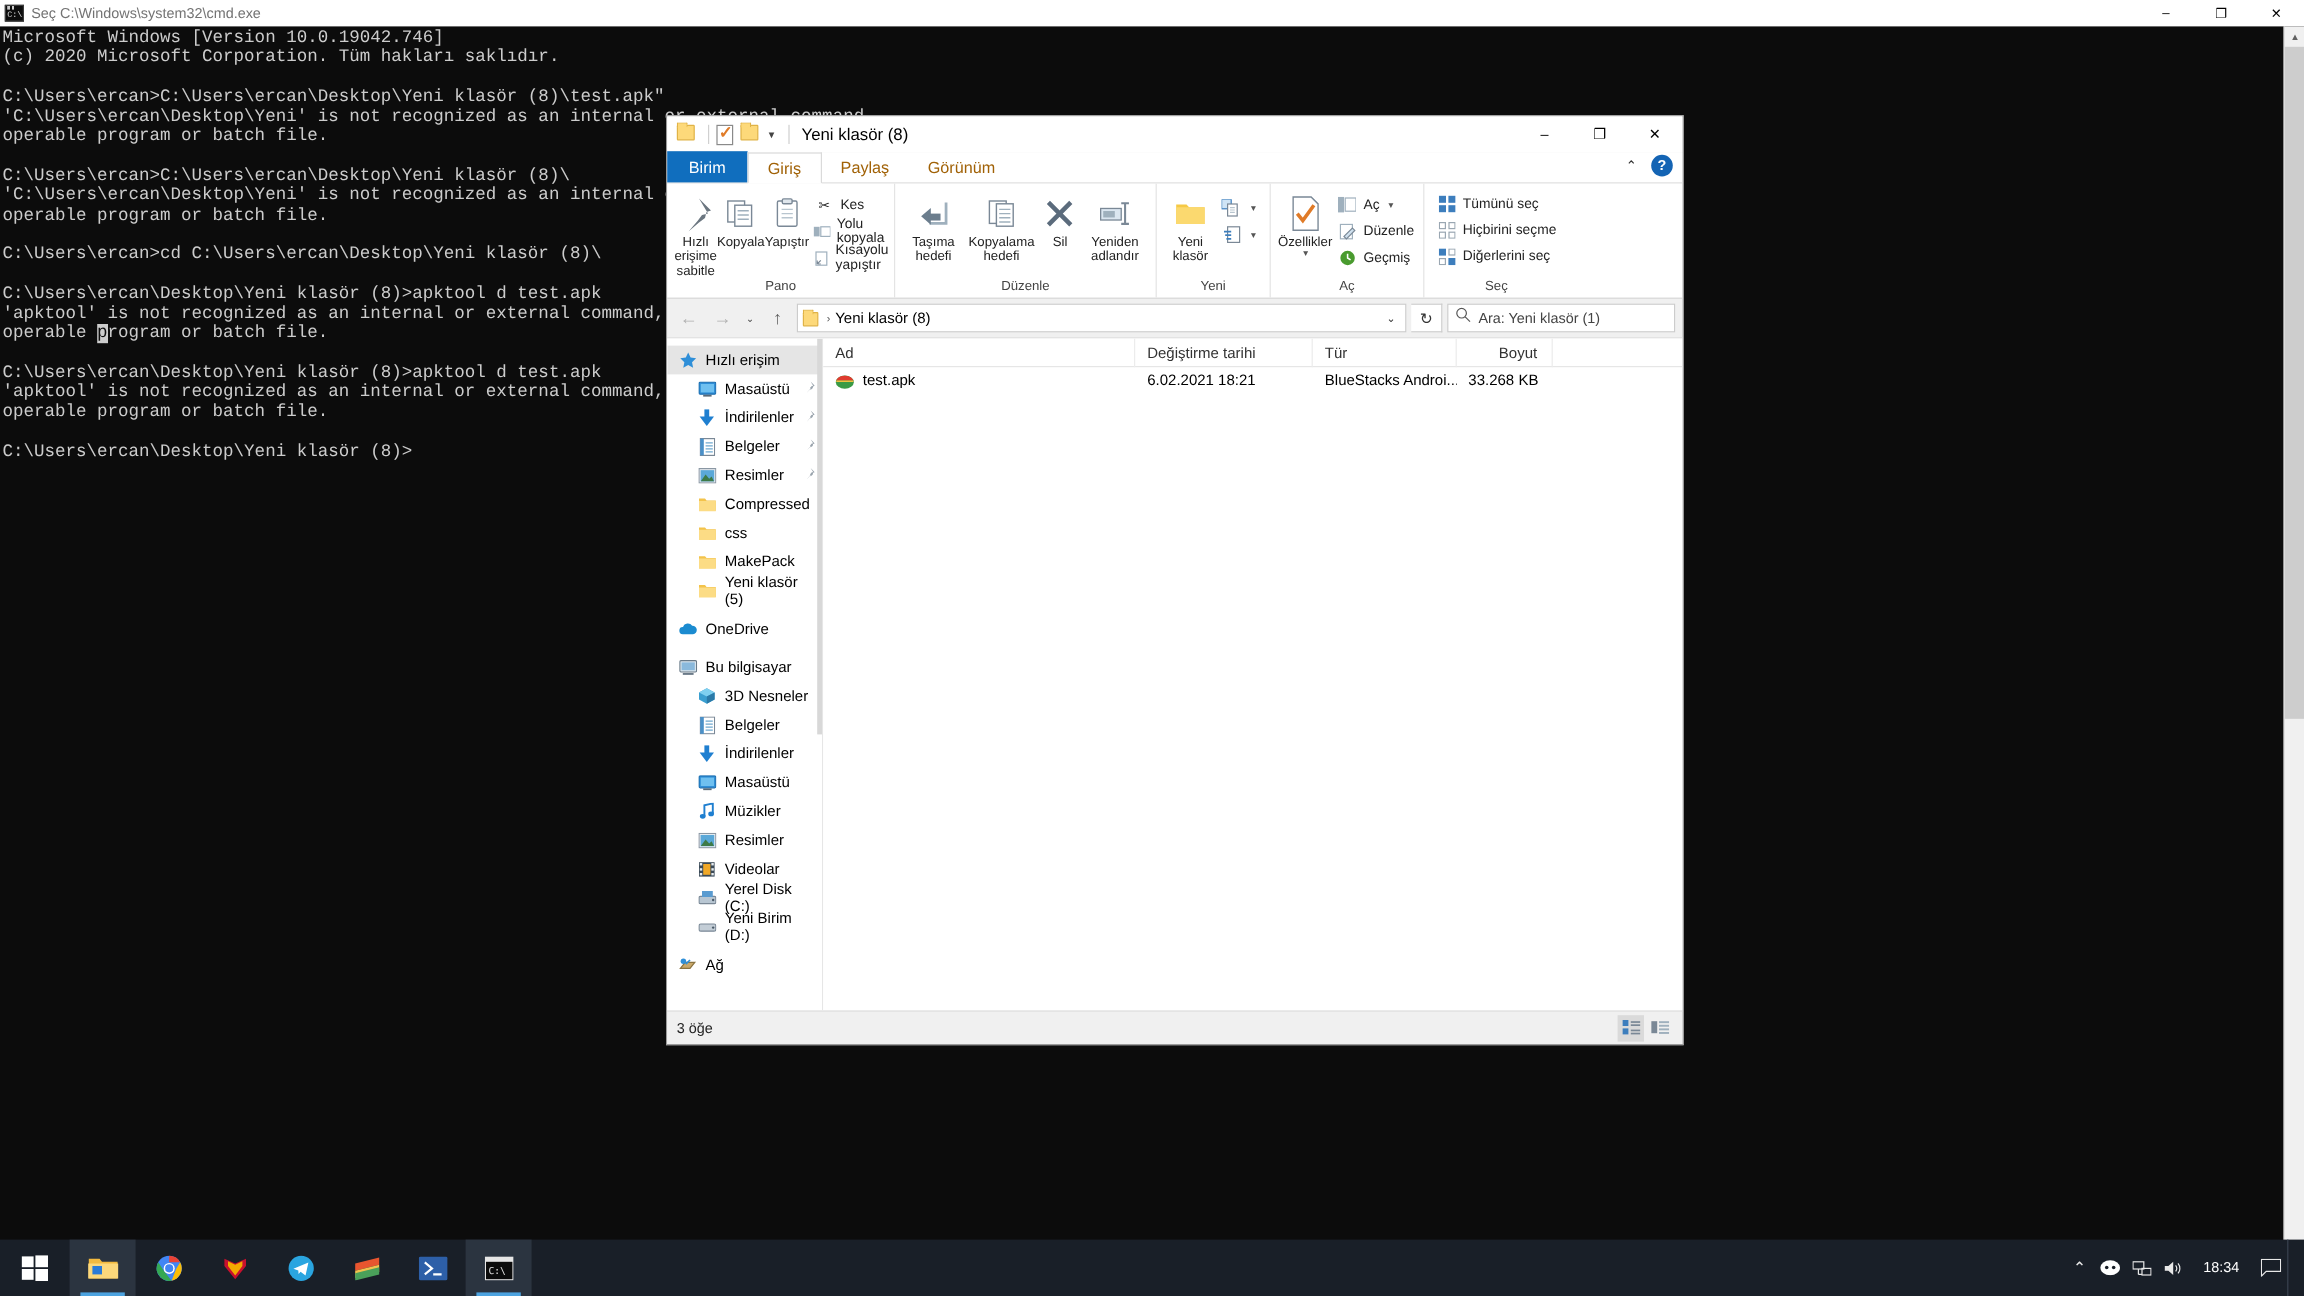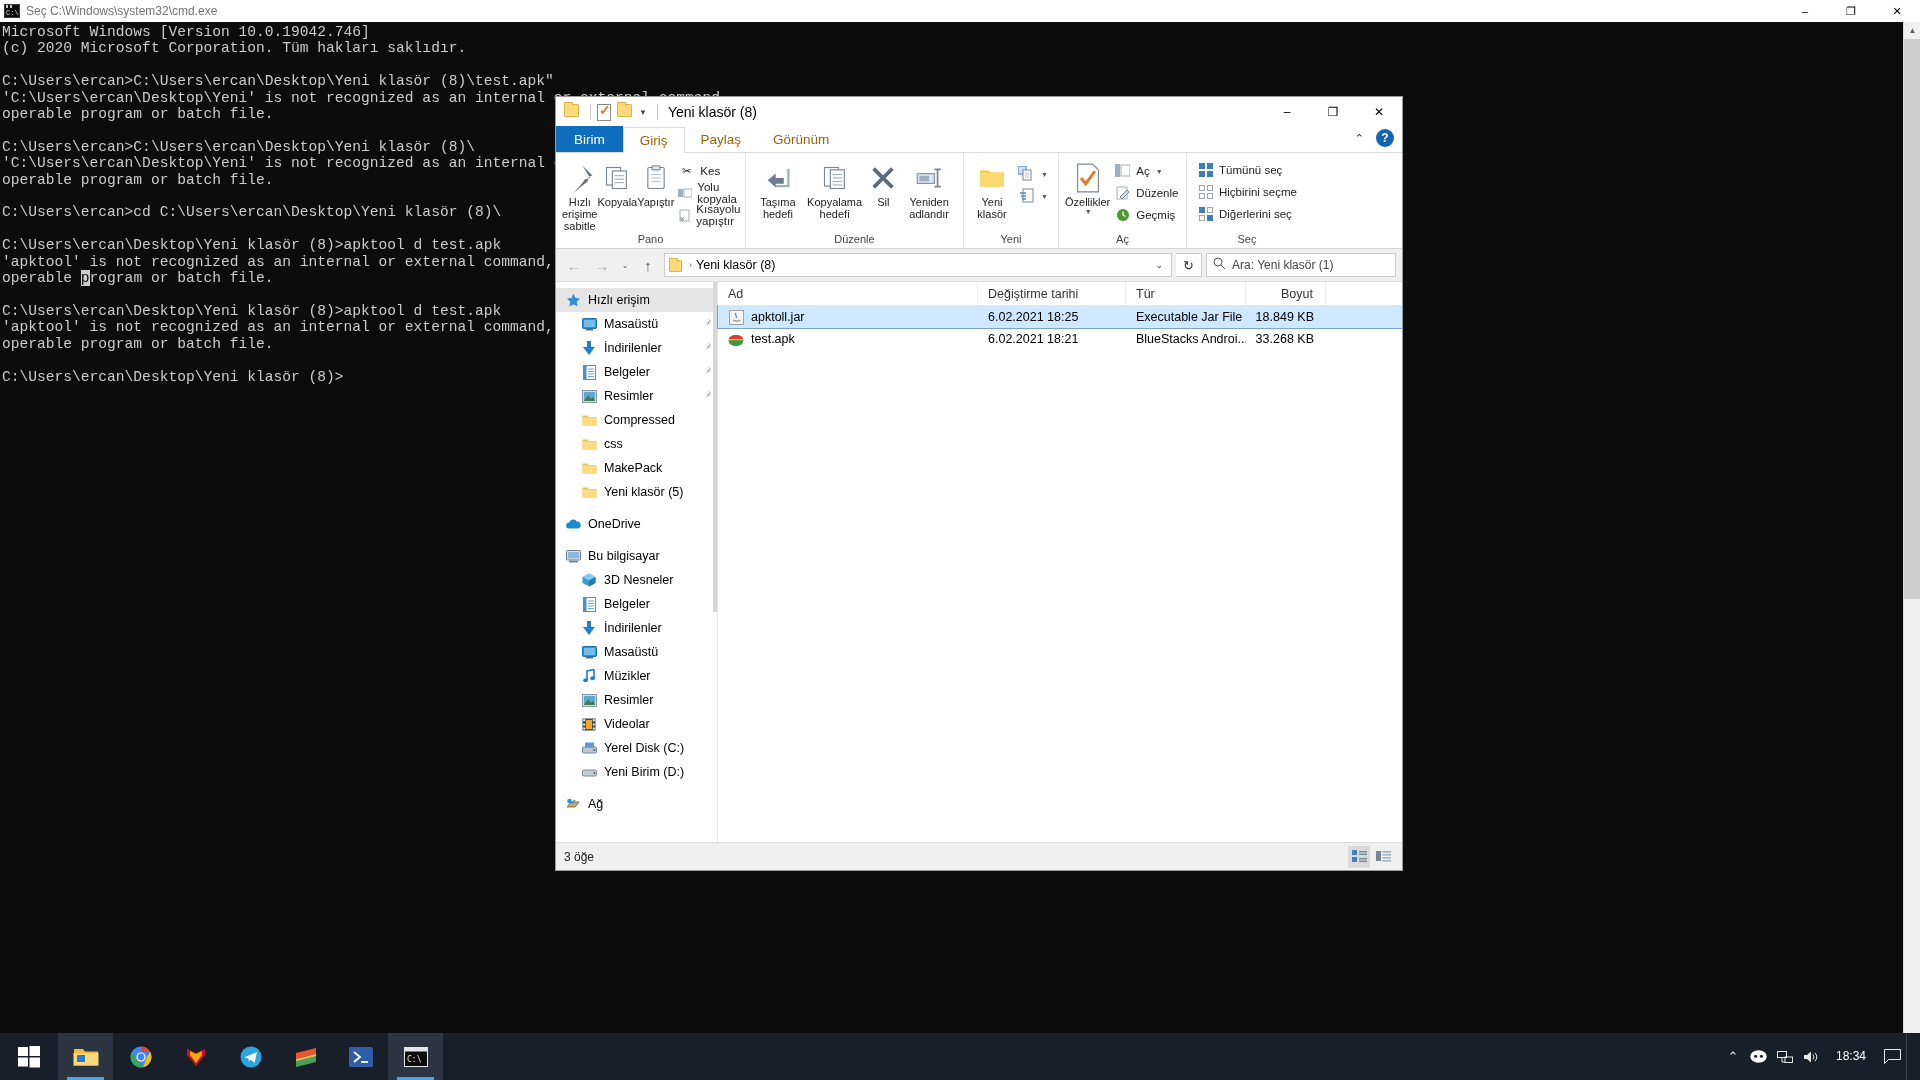--- a/index.html
+++ b/index.html
@@ -128,21 +128,21 @@
   #addr-drop { margin-left: auto; font-size: 9px; color: #333; padding-right: 4px; }
   #refresh-btn { width: 26px; height: 24px; border: 1px solid #cccccc; border-left: none;
                  background: #fff; display: flex; align-items: center; justify-content: center;
                  font-size: 13px; color: #333; }
   #search-field { width: 190px; height: 24px; background: #fff; border: 1px solid #cccccc;
                   display: flex; align-items: center; padding: 0 6px; gap: 6px; }
   #search-field .ph { font-size: 12px; color: #444; }
 
   
   #ex-main { flex: 1; display: flex; background: #fff; border-top: 1px solid #dcdcdc; overflow: hidden; }
-  #ex-nav { width: 162px; background: #fff; border-right: 1px solid #e6e6e6; padding-top: 6px;
+  #ex-nav { width: 130px; background: #fff; border-right: 1px solid #e6e6e6; padding-top: 6px;
             position: relative; overflow: hidden; }
   .nav-item { height: 24px; display: flex; align-items: center; font-size: 12.5px; color: #000;
               padding-right: 6px; position: relative; }
   .nav-item.sel { background: #e5e5e5; }
   .nav-item .ico { width: 18px; height: 18px; margin-right: 6px; flex: none;
                    display: flex; align-items: center; justify-content: center; }
   .nav-item .pin { margin-left: auto; color: #888; font-size: 11px; }
   .lvl0 { padding-left: 8px; }
   .lvl1 { padding-left: 24px; }
   #ex-nav-scroll { position: absolute; right: 0; top: 0; bottom: 0; width: 4px; }
@@ -787,35 +787,20 @@
 
     <div id="ex-files">
       <div id="ex-headers">
         <div id="sortmark">^</div>
       <div class="colh" style="width: 260px;">Ad</div>
           <div class="colh" style="width: 148px;">Değiştirme tarihi</div>
           <div class="colh" style="width: 120px;">Tür</div>
           <div class="colh num" style="width: 80px;">Boyut</div>
         </div>
       <div id="ex-rows">
-          <div class="frow sel">
-            <div class="fcell" style="width: 260px;">
-              <span class="ficon">
-                <svg width="15" height="15" viewBox="0 0 15 15">
-                  <rect x="0.5" y="0.5" width="14" height="14" fill="#f4f4f4" stroke="#9aa4ad"></rect>
-                  <path d="M7 3 c -2 2 2 3 0 5" stroke="#4a7fb5" stroke-width="1.2" fill="none"></path>
-                  <path d="M4 10 c 3 1.6 5 1.6 7 0" stroke="#8a949d" stroke-width="1.2" fill="none"></path>
-                </svg>
-              </span>
-              <span>apktoll.jar</span>
-            </div>
-            <div class="fcell" style="width: 148px;">6.02.2021 18:25</div>
-            <div class="fcell" style="width: 120px;">Executable Jar File</div>
-            <div class="fcell num" style="width: 80px;">18.849 KB</div>
-          </div>
           <div class="frow">
             <div class="fcell" style="width: 260px;">
               <span class="ficon">
                 <svg width="16" height="15" viewBox="0 0 16 15">
                   <ellipse cx="8" cy="8.5" rx="7.5" ry="5.5" fill="#3a9a45"></ellipse>
                   <path d="M0.8 7 a7.5 5.5 0 0 1 14.4 0 z" fill="#e03b2f"></path>
                   <path d="M0.8 7 h14.4 a7.5 5.5 0 0 1 -0.2 1.3 h-14 z" fill="#f0c040"></path>
                 </svg>
               </span>
               <span>test.apk</span>

